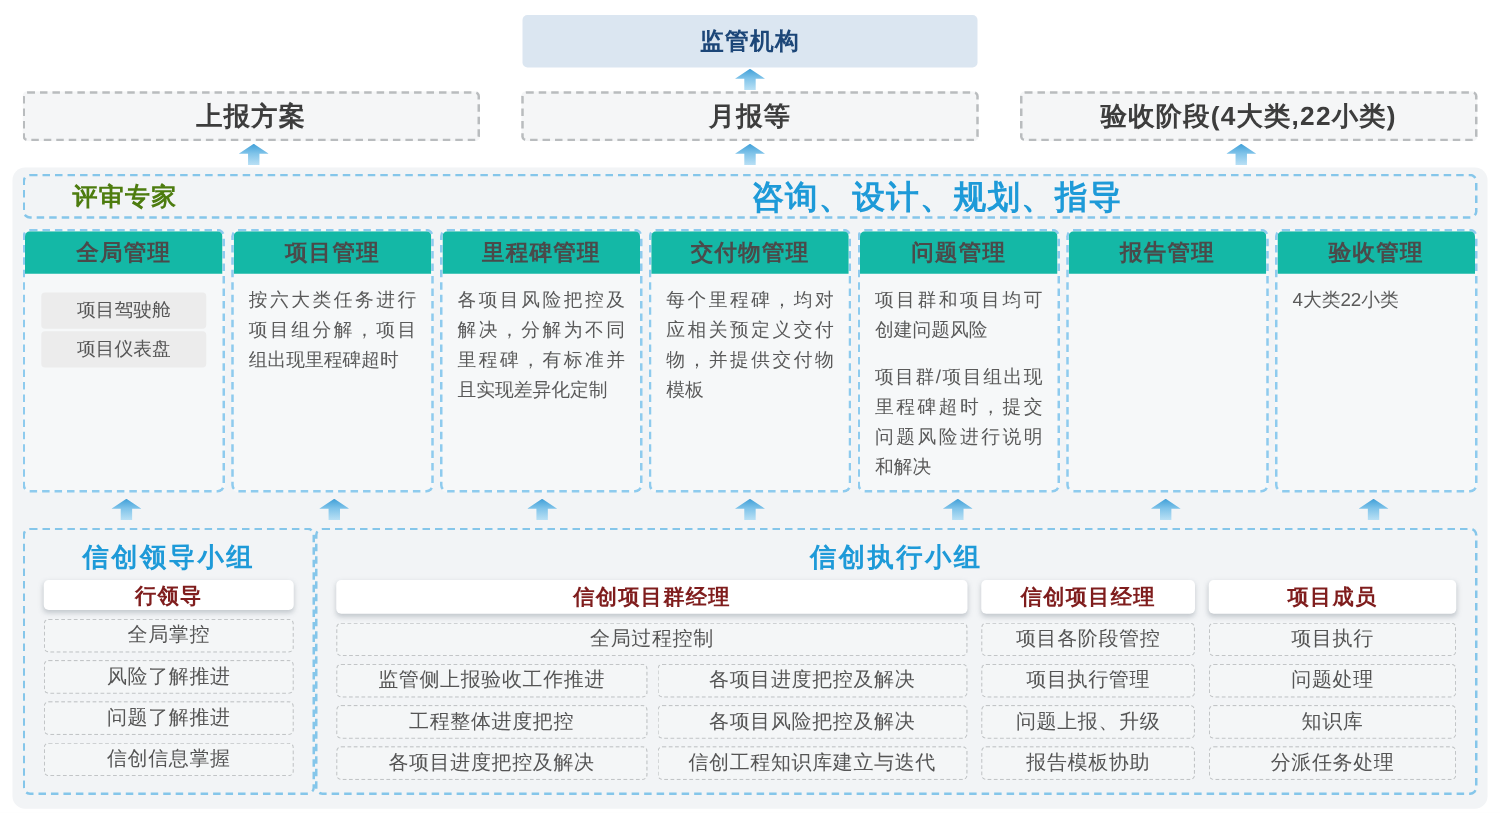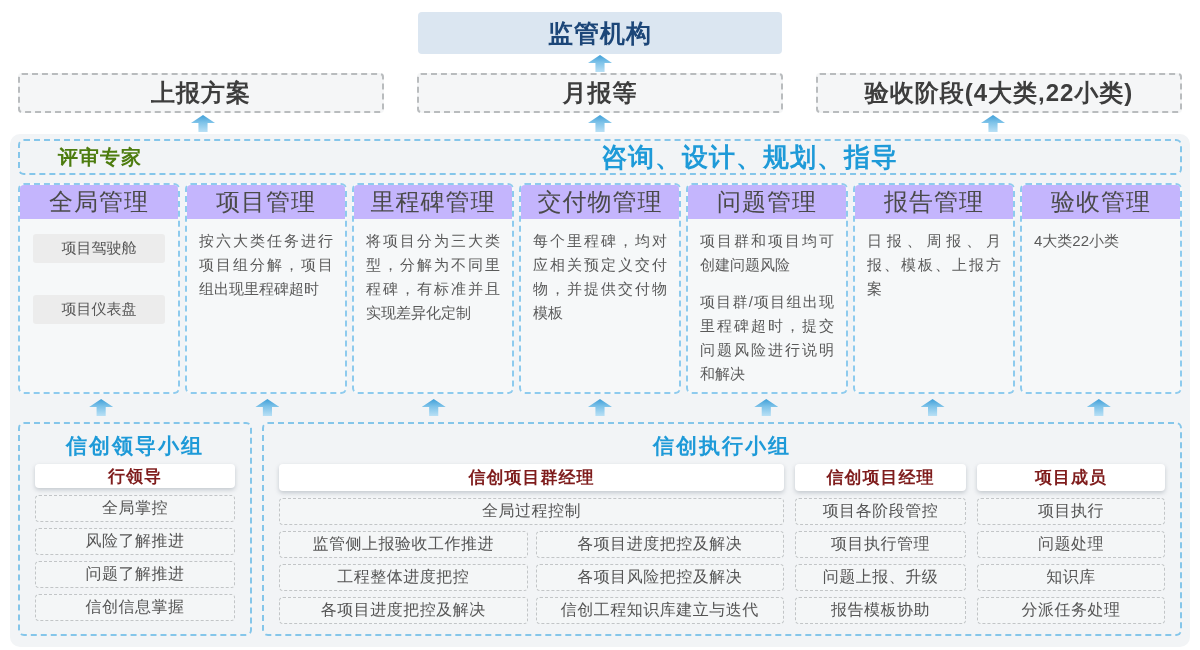--- a/index.html
+++ b/index.html
@@ -9,40 +9,40 @@
     font-family: "Liberation Sans", "DejaVu Sans", sans-serif;
     overflow: hidden;
   }
   .page { position: relative; width: 1200px; height: 650px; background: #fff; }
 
   
   .regulator {
     width: 364px; height: 42px; margin: 12px auto 0;
     background: #dbe6f1; border-radius: 4px;
     display: flex; align-items: center; justify-content: center;
-    font-size: 25px; font-weight: bold; color: #1c4678; letter-spacing: 1px;
+    font-size: 19px; font-weight: bold; color: #1c4678; letter-spacing: 1px;
   }
 
   
   .arrow-up {
     width: 24px; height: 17px;
     background: linear-gradient(180deg, #3f9fd8 0%, #7fc3e9 45%, #b9e0f5 100%);
     clip-path: polygon(50% 0, 100% 47%, 69% 47%, 69% 100%, 31% 100%, 31% 47%, 0 47%);
   }
   .single-arrow-row { height: 17px; display: flex; justify-content: center; margin: 1px 0 0; }
   .abs-arrow-row { position: relative; height: 17px; margin-top: 2px; }
   .abs-arrow-row .arrow-up { position: absolute; transform: translateX(-50%); }
 
   
   .outputs-row { display: flex; gap: 33px; padding: 0 18px; margin-top: 1px; }
   .output-box {
     flex: 1; height: 40px;
     background: #f5f6f7; border: 2px dashed #b9bcbe; border-radius: 4px;
     display: flex; align-items: center; justify-content: center;
-    font-size: 24px; font-weight: bold; color: #3d3d3d; letter-spacing: 1px;
+    font-size: 21px; font-weight: bold; color: #3d3d3d; letter-spacing: 1px;
   }
 
   
   .panel {
     margin: 2px 10px 0; height: 513px;
     background: #f2f4f6; border-radius: 10px;
     padding: 5px 8px 0;
   }
 
   .expert-bar {
@@ -55,39 +55,39 @@
     font-size: 26px; font-weight: bold; color: #1e9ad8; letter-spacing: 1px;
   }
 
   
   .columns-row { display: flex; gap: 5px; margin-top: 8px; height: 211px; }
   .col {
     flex: 1; border: 2px dashed #8ecbee; border-radius: 6px;
     background: #f6f8f9; display: flex; flex-direction: column; overflow: hidden;
   }
   .col-header {
-    height: 34px; flex: none; background: #c4b5fd;
-    display: flex; align-items: center; justify-content: center;
-    font-size: 24px; font-weight: normal; color: #4a4a4a; letter-spacing: 1px;
+    height: 34px; flex: none; background: #14b8a6;
+    display: flex; align-items: center; justify-content: center;
+    font-size: 18px; font-weight: bold; color: #4a4a4a; letter-spacing: 1px;
   }
   .col-body { padding: 10px 12px 0; font-size: 15px; color: #5a5a5a; line-height: 1.6; text-align: justify; }
   .col-body p + p { margin-top: 13px; }
-  .chips { padding: 15px 13px 0; display: flex; flex-direction: column; gap: 32px; }
+  .chips { padding: 15px 13px 0; display: flex; flex-direction: column; gap: 2px; }
   .chip {
     height: 29px; background: #ececec; border-radius: 3px;
     display: flex; align-items: center; justify-content: center;
     font-size: 15px; color: #565656;
   }
 
   
   .mid-arrows { display: flex; margin-top: 5px; height: 18px; }
   .mid-arrows .cell { flex: 1; display: flex; justify-content: center; }
 
   
-  .bottom-row { display: flex; gap: 10px; margin-top: 5px; height: 214px; }
+  .bottom-row { display: flex; margin-top: 5px; height: 214px; }
   .group {
     border: 2px dashed #85c6ea; border-radius: 6px;
     padding: 8px 15px 13px; background: transparent;
   }
   .leader-group { width: 234px; flex: none; display: flex; flex-direction: column; }
   .exec-group { flex: 1; display: flex; flex-direction: column; }
   .group-title {
     height: 28px; margin-bottom: 4px;
     display: flex; align-items: center; justify-content: center;
     font-size: 21px; font-weight: bold; color: #1e9ad8; letter-spacing: 2px;
@@ -148,44 +148,41 @@
       <div class="col">
         <div class="col-header">项目管理</div>
         <div class="col-body">
           <p>按六大类任务进行项目组分解，项目组出现里程碑超时</p>
         </div>
       </div>
 
       <div class="col">
         <div class="col-header">里程碑管理</div>
         <div class="col-body">
-          <p>将项目分为三大类型，分解为不同里程碑，有标准并且实现差异化定制</p>
+          <p>各项目风险把控及解决，分解为不同里程碑，有标准并且实现差异化定制</p>
         </div>
       </div>
 
       <div class="col">
         <div class="col-header">交付物管理</div>
         <div class="col-body">
           <p>每个里程碑，均对应相关预定义交付物，并提供交付物模板</p>
         </div>
       </div>
 
       <div class="col">
         <div class="col-header">问题管理</div>
         <div class="col-body">
           <p>项目群和项目均可创建问题风险</p>
           <p>项目群/项目组出现里程碑超时，提交问题风险进行说明和解决</p>
         </div>
       </div>
 
       <div class="col">
         <div class="col-header">报告管理</div>
-        <div class="col-body">
-          <p>日报、周报、月报、模板、上报方案</p>
-        </div>
       </div>
 
       <div class="col">
         <div class="col-header">验收管理</div>
         <div class="col-body">
           <p>4大类22小类</p>
         </div>
       </div>
     </div>
 

